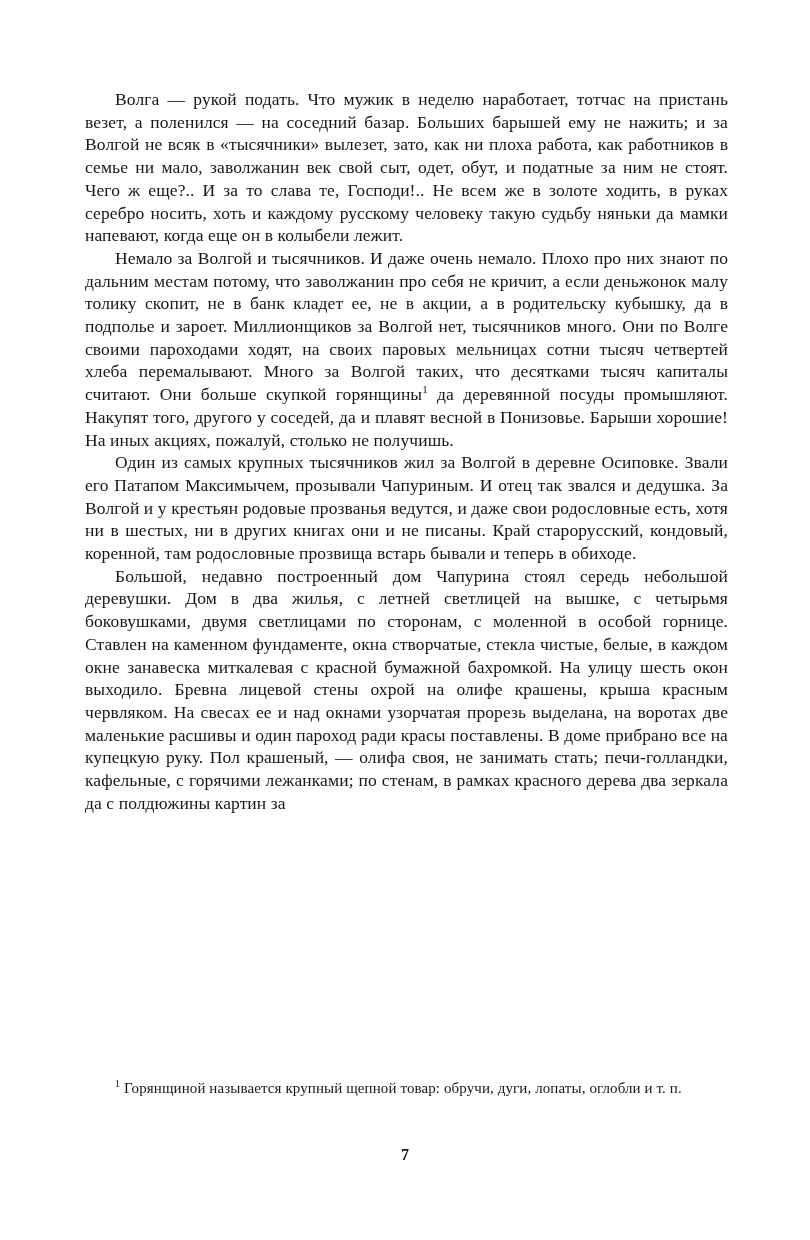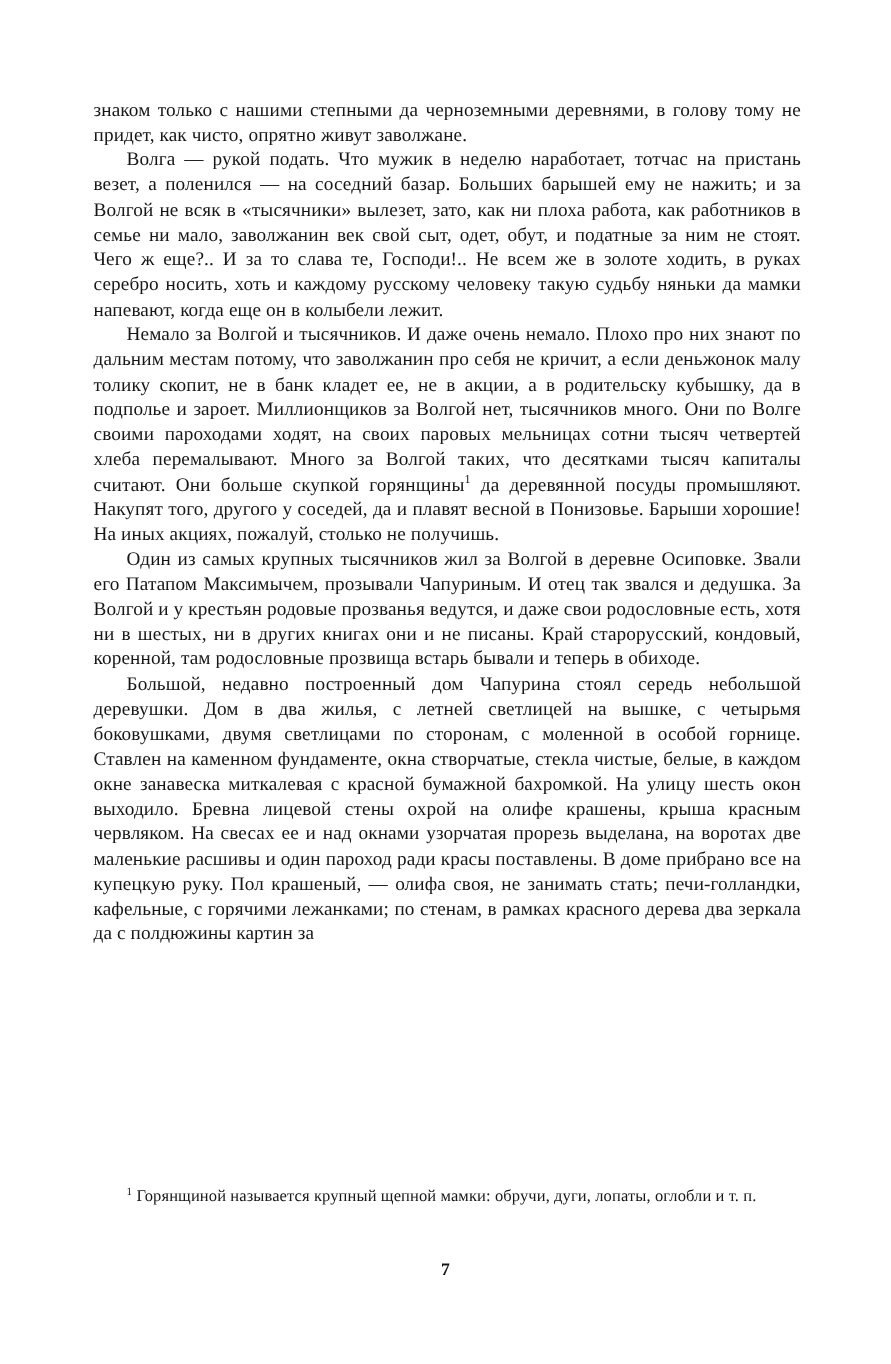--- a/index.html
+++ b/index.html
@@ -68,26 +68,25 @@
     font-size: 16px;
     font-weight: bold;
   }
 </style>
 </head>
 <body>
 
 <div class="page">
 
   <div class="text-block" id="paragraphs">
-      <p class="para">знаком только с нашими степными да черноземными деревнями, в голову тому не придет, как чисто, опрятно живут заволжане.</p>
       <p class="para indent">Волга — рукой подать. Что мужик в неделю наработает, тотчас на пристань везет, а поленился — на соседний базар. Больших барышей ему не нажить; и за Волгой не всяк в «тысячники» вылезет, зато, как ни плоха работа, как работников в семье ни мало, заволжанин век свой сыт, одет, обут, и податные за ним не стоят. Чего ж еще?.. И за то слава те, Господи!.. Не всем же в золоте ходить, в руках серебро носить, хоть и каждому русскому человеку такую судьбу няньки да мамки напевают, когда еще он в колыбели лежит.</p>
       <p class="para indent">Немало за Волгой и тысячников. И даже очень немало. Плохо про них знают по дальним местам потому, что заволжанин про себя не кричит, а если деньжонок малу толику скопит, не в банк кладет ее, не в акции, а в родительску кубышку, да в подполье и зароет. Миллионщиков за Волгой нет, тысячников много. Они по Волге своими пароходами ходят, на своих паровых мельницах сотни тысяч четвертей хлеба перемалывают. Много за Волгой таких, что десятками тысяч капиталы считают. Они больше скупкой горянщины<sup class="fn-ref">1</sup> да деревянной посуды промышляют. Накупят того, другого у соседей, да и плавят весной в Понизовье. Барыши хорошие! На иных акциях, пожалуй, столько не получишь.</p>
       <p class="para indent">Один из самых крупных тысячников жил за Волгой в деревне Осиповке. Звали его Патапом Максимычем, прозывали Чапуриным. И отец так звался и дедушка. За Волгой и у крестьян родовые прозванья ведутся, и даже свои родословные есть, хотя ни в шестых, ни в других книгах они и не писаны. Край старорусский, кондовый, коренной, там родословные прозвища встарь бывали и теперь в обиходе.</p>
       <p class="para indent">Большой, недавно построенный дом Чапурина стоял середь небольшой деревушки. Дом в два жилья, с летней светлицей на вышке, с четырьмя боковушками, двумя светлицами по сторонам, с моленной в особой горнице. Ставлен на каменном фундаменте, окна створчатые, стекла чистые, белые, в каждом окне занавеска миткалевая с красной бумажной бахромкой. На улицу шесть окон выходило. Бревна лицевой стены охрой на олифе крашены, крыша красным червляком. На свесах ее и над окнами узорчатая прорезь выделана, на воротах две маленькие расшивы и один пароход ради красы поставлены. В доме прибрано все на купецкую руку. Пол крашеный, — олифа своя, не занимать стать; печи-голландки, кафельные, с горячими лежанками; по стенам, в рамках красного дерева два зеркала да с полдюжины картин за</p>
     </div>
 
   <div class="footnote">
-    <span class="fn-marker">1</span><span>Горянщиной называется крупный щепной мамки: обручи, дуги, лопаты, оглобли и т. п.</span>
+    <span class="fn-marker">1</span><span>Горянщиной называется крупный щепной товар: обручи, дуги, лопаты, оглобли и т. п.</span>
   </div>
 
   <div class="page-number">7</div>
 
 </div>
 
 </body></html>

